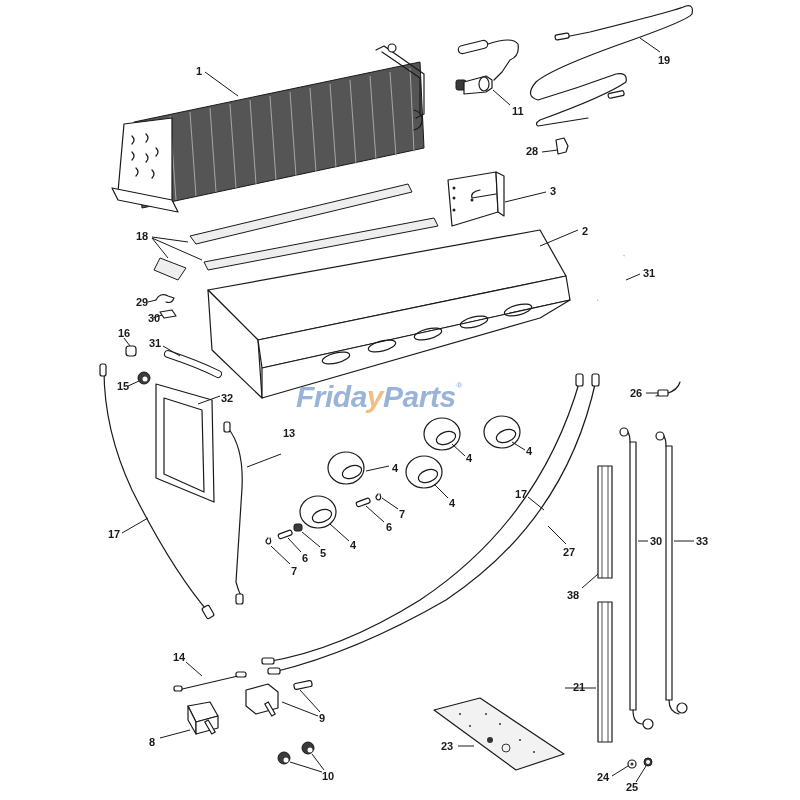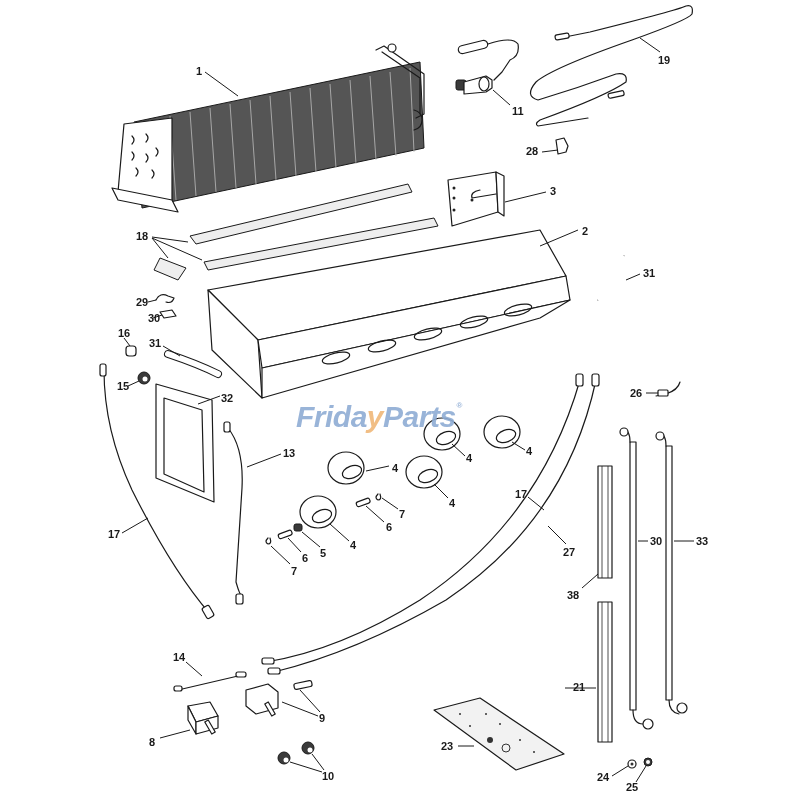--- a/index.html
+++ b/index.html
@@ -5,21 +5,21 @@
   html, body { margin:0; padding:0; background:#ffffff; }
   body { width:800px; height:800px; overflow:hidden; position:relative; font-family:"Liberation Sans", sans-serif; }
   #diagram { position:absolute; left:0; top:0; width:800px; height:800px; }
   .ln { fill:none; stroke:#1a1a1a; stroke-width:1.2; stroke-linecap:round; stroke-linejoin:round; }
   .thin { fill:none; stroke:#222; stroke-width:0.8; }
   .fill-w { fill:#fff; stroke:#1a1a1a; stroke-width:1.2; stroke-linejoin:round; }
   .fill-d { fill:#3a3a3a; stroke:#1a1a1a; stroke-width:1; }
   .fill-g { fill:#e8e8e8; stroke:#1a1a1a; stroke-width:1; }
   .leader { stroke:#1a1a1a; stroke-width:1; fill:none; }
   .callout { position:absolute; font-family:"Liberation Sans", sans-serif; font-weight:bold; font-size:11px; color:#1a1a1a; line-height:1; white-space:nowrap; }
-  .watermark { position:absolute; left:296px; top:382px; font-family:"Liberation Sans", sans-serif; font-weight:bold; font-style:italic; font-size:30px; letter-spacing:-0.5px; color:#8eacd4; opacity:0.9; line-height:1;margin-top:20px; }
+  .watermark { position:absolute; left:296px; top:382px; font-family:"Liberation Sans", sans-serif; font-weight:bold; font-style:italic; font-size:30px; letter-spacing:-0.5px; color:#8eacd4; opacity:0.9; line-height:1; }
   .watermark .accent { color:#f0b878; }
   .watermark .reg { font-size:8px; vertical-align:top; font-style:normal; margin-left:1px; }
 </style>
 </head>
 <body>
 
 <svg id="diagram" viewBox="0 0 800 800" xmlns="http://www.w3.org/2000/svg">
 
   <g>
     <polygon class="fill-d" points="134,122 420,62 424,148 142,208" style="fill:#555"></polygon>
@@ -319,21 +319,21 @@
   <span class="callout" style="left:320px;top:548px">5</span>
   <span class="callout" style="left:386px;top:522px">6</span>
   <span class="callout" style="left:302px;top:553px">6</span>
   <span class="callout" style="left:399px;top:509px">7</span>
   <span class="callout" style="left:291px;top:566px">7</span>
   <span class="callout" style="left:149px;top:737px">8</span>
   <span class="callout" style="left:319px;top:713px">9</span>
   <span class="callout" style="left:322px;top:771px">10</span>
   <span class="callout" style="left:512px;top:106px">11</span>
   <span class="callout" style="left:108px;top:529px">17</span>
-  <span class="callout" style="left:283px;top:448px">13</span>
+  <span class="callout" style="left:283px;top:428px">13</span>
   <span class="callout" style="left:173px;top:652px">14</span>
   <span class="callout" style="left:117px;top:381px">15</span>
   <span class="callout" style="left:118px;top:328px">16</span>
   <span class="callout" style="left:515px;top:489px">17</span>
   <span class="callout" style="left:136px;top:231px">18</span>
   <span class="callout" style="left:658px;top:55px">19</span>
   <span class="callout" style="left:650px;top:536px">30</span>
   <span class="callout" style="left:573px;top:682px">21</span>
   <span class="callout" style="left:567px;top:590px">38</span>
   <span class="callout" style="left:441px;top:741px">23</span>

